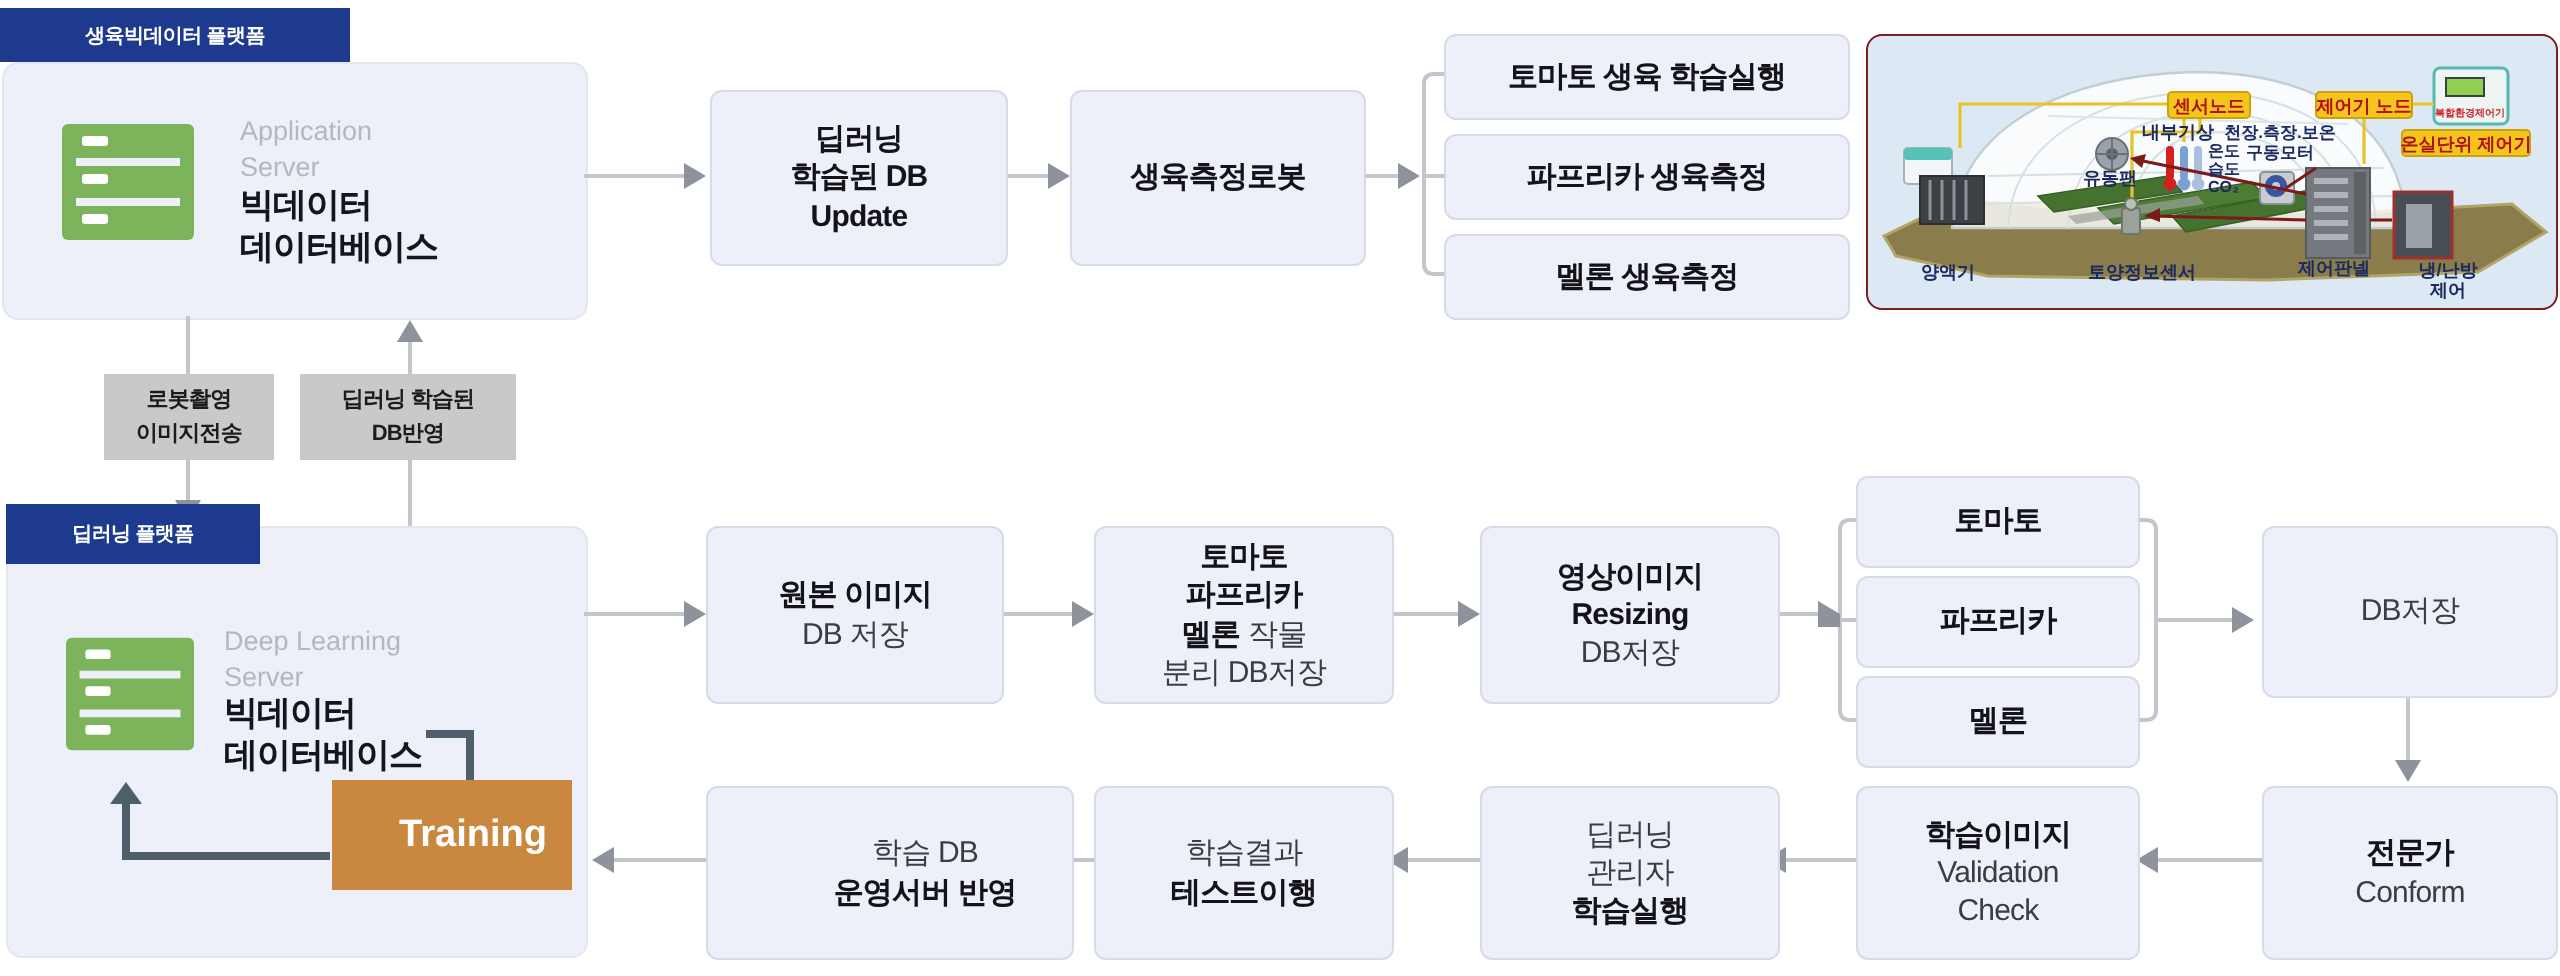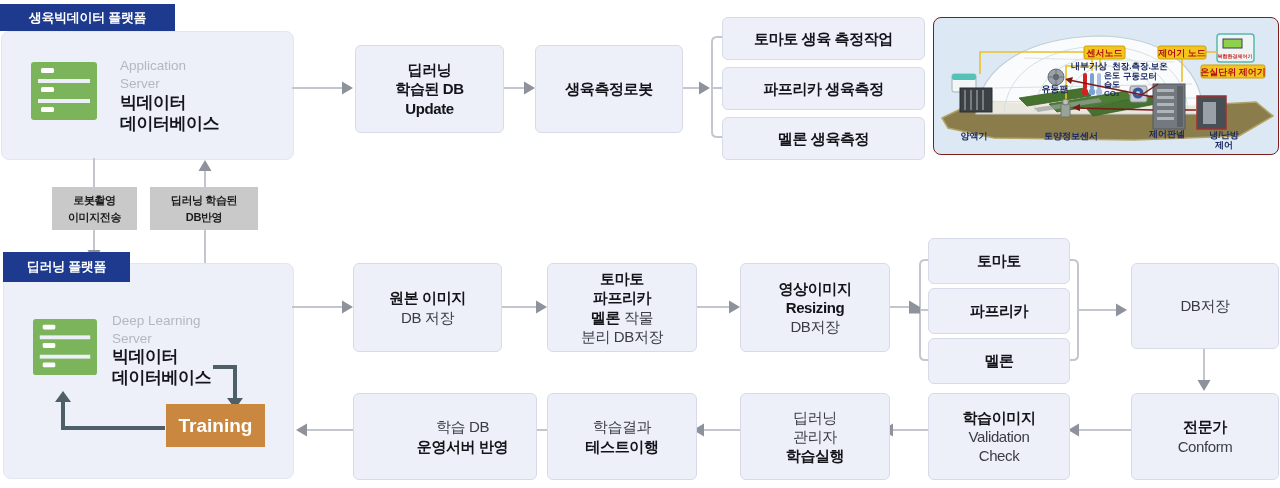--- a/index.html
+++ b/index.html
@@ -1,21 +1,21 @@
 <!DOCTYPE html>
 <html><head>
 <meta charset="utf-8">
 <style>
   html,body{margin:0;padding:0;background:#ffffff;}
   #canvas{position:relative;width:1280px;height:488px;background:#ffffff;overflow:hidden;
           font-family:"Liberation Sans","DejaVu Sans",sans-serif;}
   .abs{position:absolute;}
   
   .platform{position:absolute;background:#edf0f8;border:1px solid #e3e6f1;border-radius:8px;z-index:0;}
-  .hdr{position:absolute;background:#1d3a8e;color:#ffffff;font-weight:bold;font-size:13px;
+  .hdr{position:absolute;background:#1d3a8e;color:#ffffff;font-weight:bold;font-size:10px;
        display:flex;align-items:center;justify-content:center;z-index:4;letter-spacing:-0.3px;}
   
   .fbox{position:absolute;background:#edf0f9;border:1px solid #d7dbe9;border-radius:6px;
         display:flex;flex-direction:column;align-items:center;justify-content:center;
         text-align:center;font-size:15px;line-height:1.28;z-index:2;letter-spacing:-0.4px;}
   .b{font-weight:bold;color:#131318;white-space:pre-line;}
   .n{font-weight:normal;color:#3c3c44;white-space:pre-line;}
   .inline-line{display:flex;flex-direction:row;align-items:baseline;justify-content:center;}
   .inline-line .n{margin-left:4px;}
   
@@ -120,42 +120,42 @@
 
   <div class="fbox" style="left:355px;top:45px;width:147px;height:86px;">
     <div class="b">딥러닝
 학습된 DB
 Update</div>
   </div>
   <div class="fbox" style="left:535px;top:45px;width:146px;height:86px;">
     <div class="b">생육측정로봇</div>
   </div>
   <div class="fbox" style="left:722px;top:17px;width:201px;height:41px;">
-    <div class="b">토마토 생육 측정작업</div>
+    <div class="b">토마토 생육 학습실행</div>
   </div>
   <div class="fbox" style="left:722px;top:67px;width:201px;height:41px;">
     <div class="b">파프리카 생육측정</div>
   </div>
   <div class="fbox" style="left:722px;top:117px;width:201px;height:41px;">
     <div class="b">멜론 생육측정</div>
   </div>
 
   <svg class="abs" style="left:33px;top:318px;z-index:2;" width="64" height="58" viewBox="0 0 66 58">
     <rect x="0" y="0" width="66" height="58" rx="3" fill="#7cb45c"></rect>
     <rect x="7" y="17" width="52" height="4" fill="#edf0f8"></rect>
     <rect x="7" y="37" width="52" height="4" fill="#edf0f8"></rect>
     <rect x="10" y="6" width="13" height="5" rx="1.5" fill="#ffffff"></rect>
     <rect x="10" y="25" width="13" height="5" rx="1.5" fill="#ffffff"></rect>
     <rect x="10" y="45" width="13" height="5" rx="1.5" fill="#ffffff"></rect>
   </svg>
   <div class="server-sub" style="left:112px;top:312px;">Deep Learning
 Server</div>
   <div class="server-name" style="left:112px;top:346px;">빅데이터
 데이터베이스</div>
-  <div class="training" style="left:166px;top:404px;width:99px;height:43px;">Training</div>
+  <div class="training" style="left:166px;top:390px;width:99px;height:55px;padding-left:21px;">Training</div>
   <div class="training-note" style="left:72px;top:440px;">생육객체학습</div>
 
   <div class="fbox" style="left:353px;top:263px;width:147px;height:87px;">
     <div class="b">원본 이미지</div>
     <div class="n">DB 저장</div>
   </div>
   <div class="fbox" style="left:547px;top:263px;width:148px;height:87px;">
     <div class="b">토마토</div>
     <div class="b">파프리카</div>
     <div class="inline-line">

